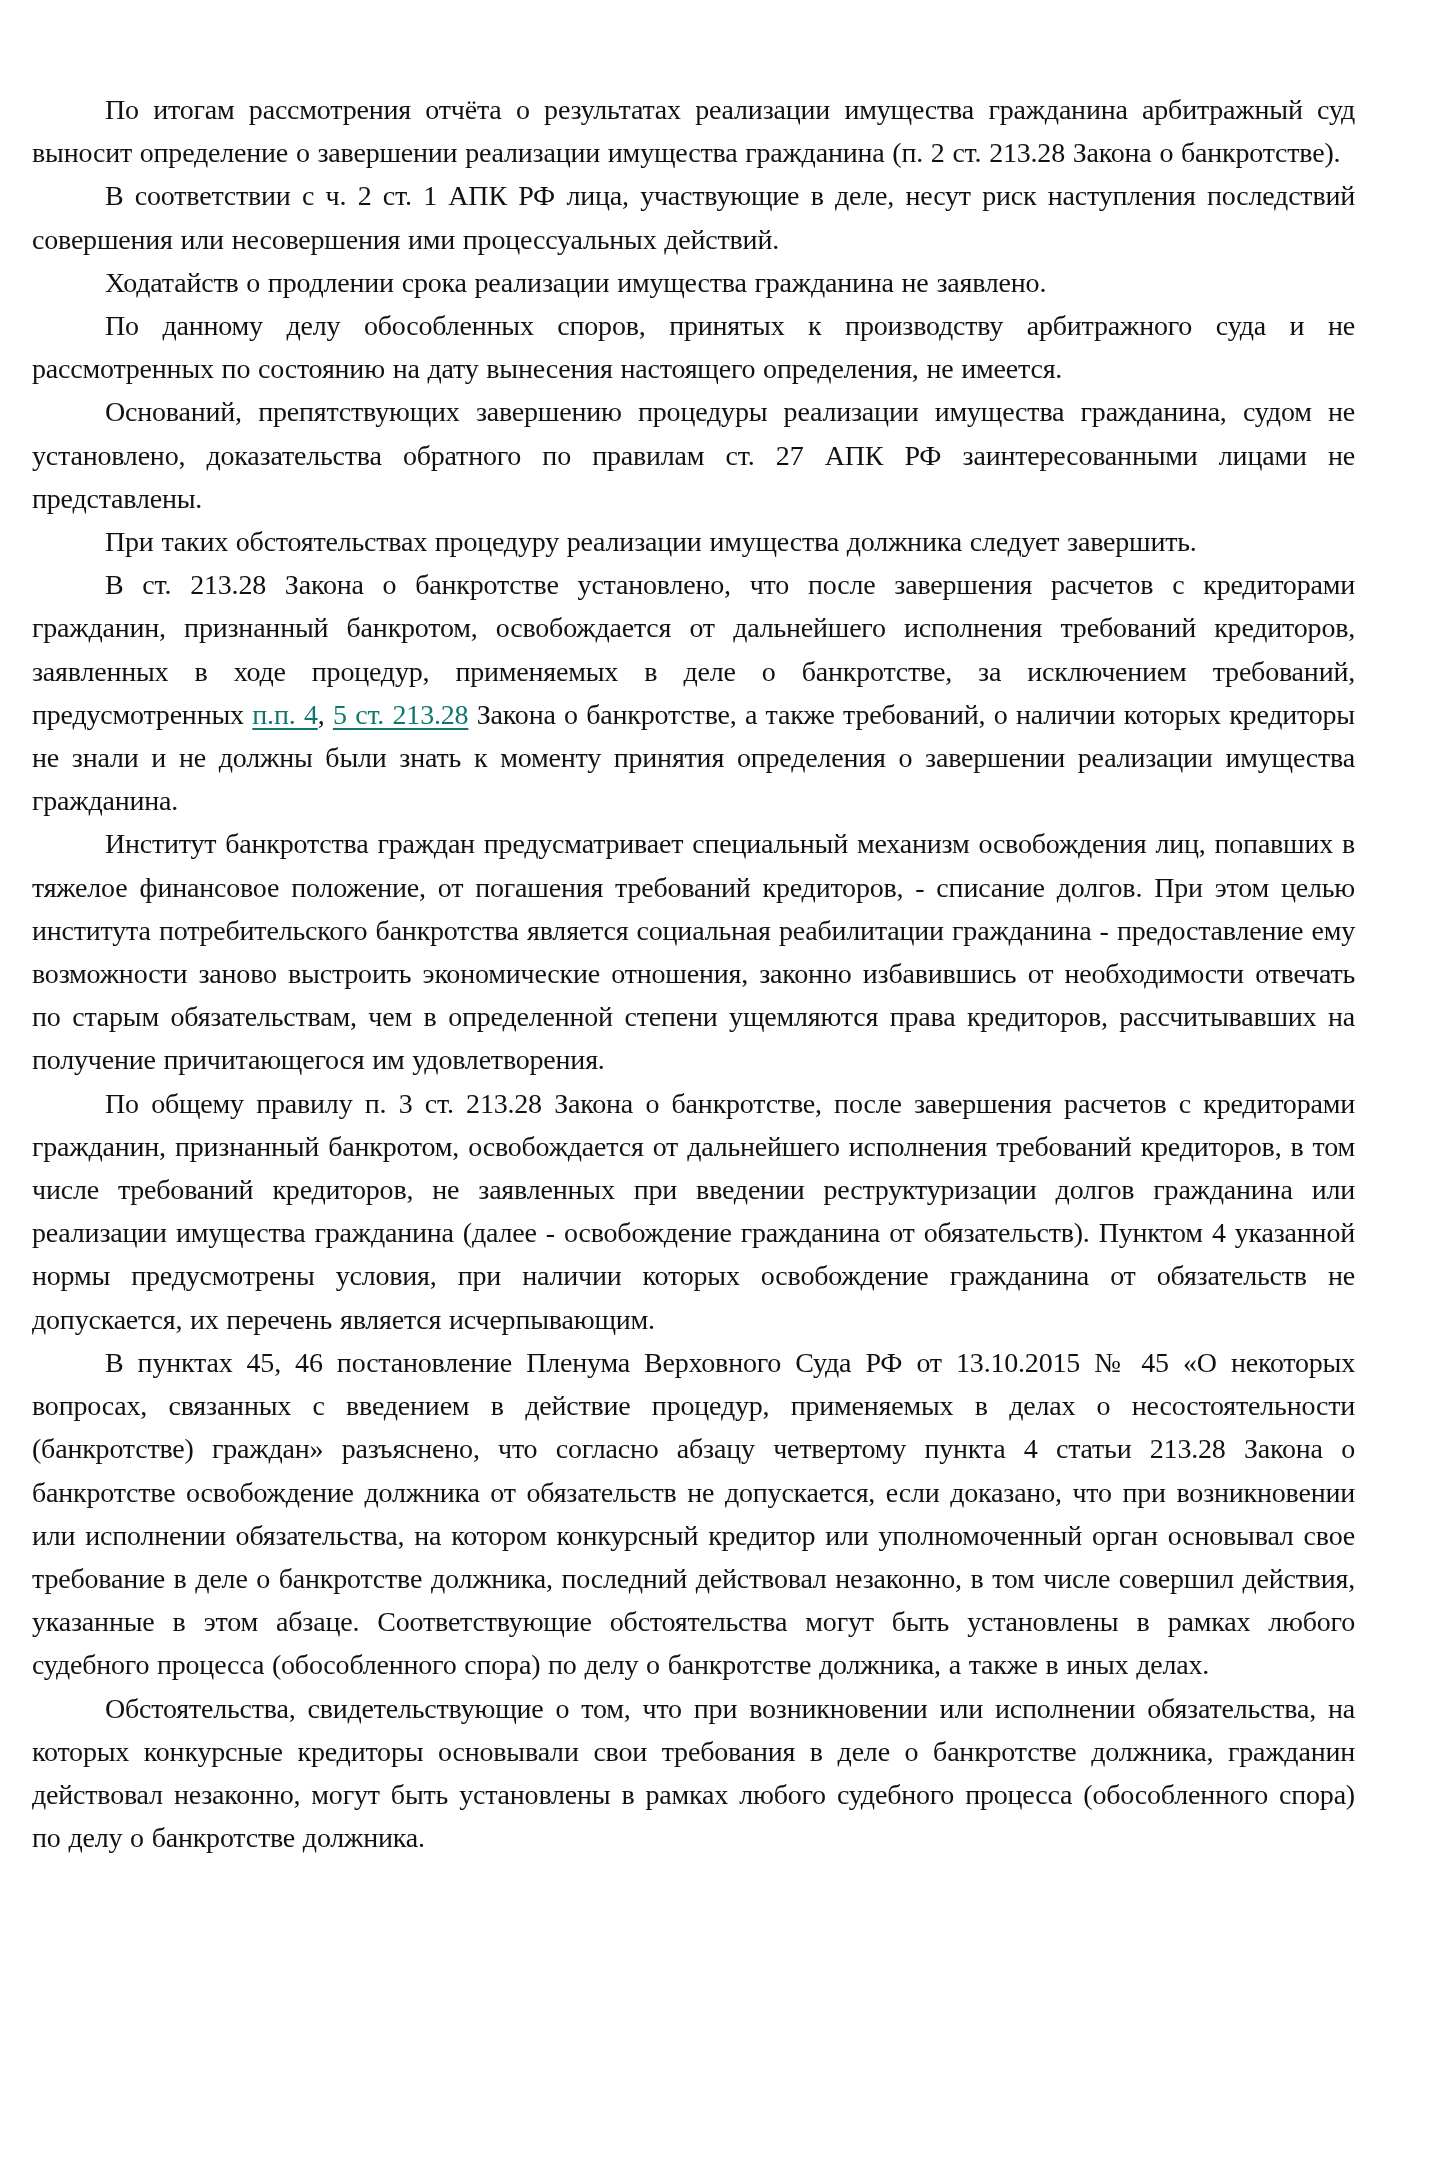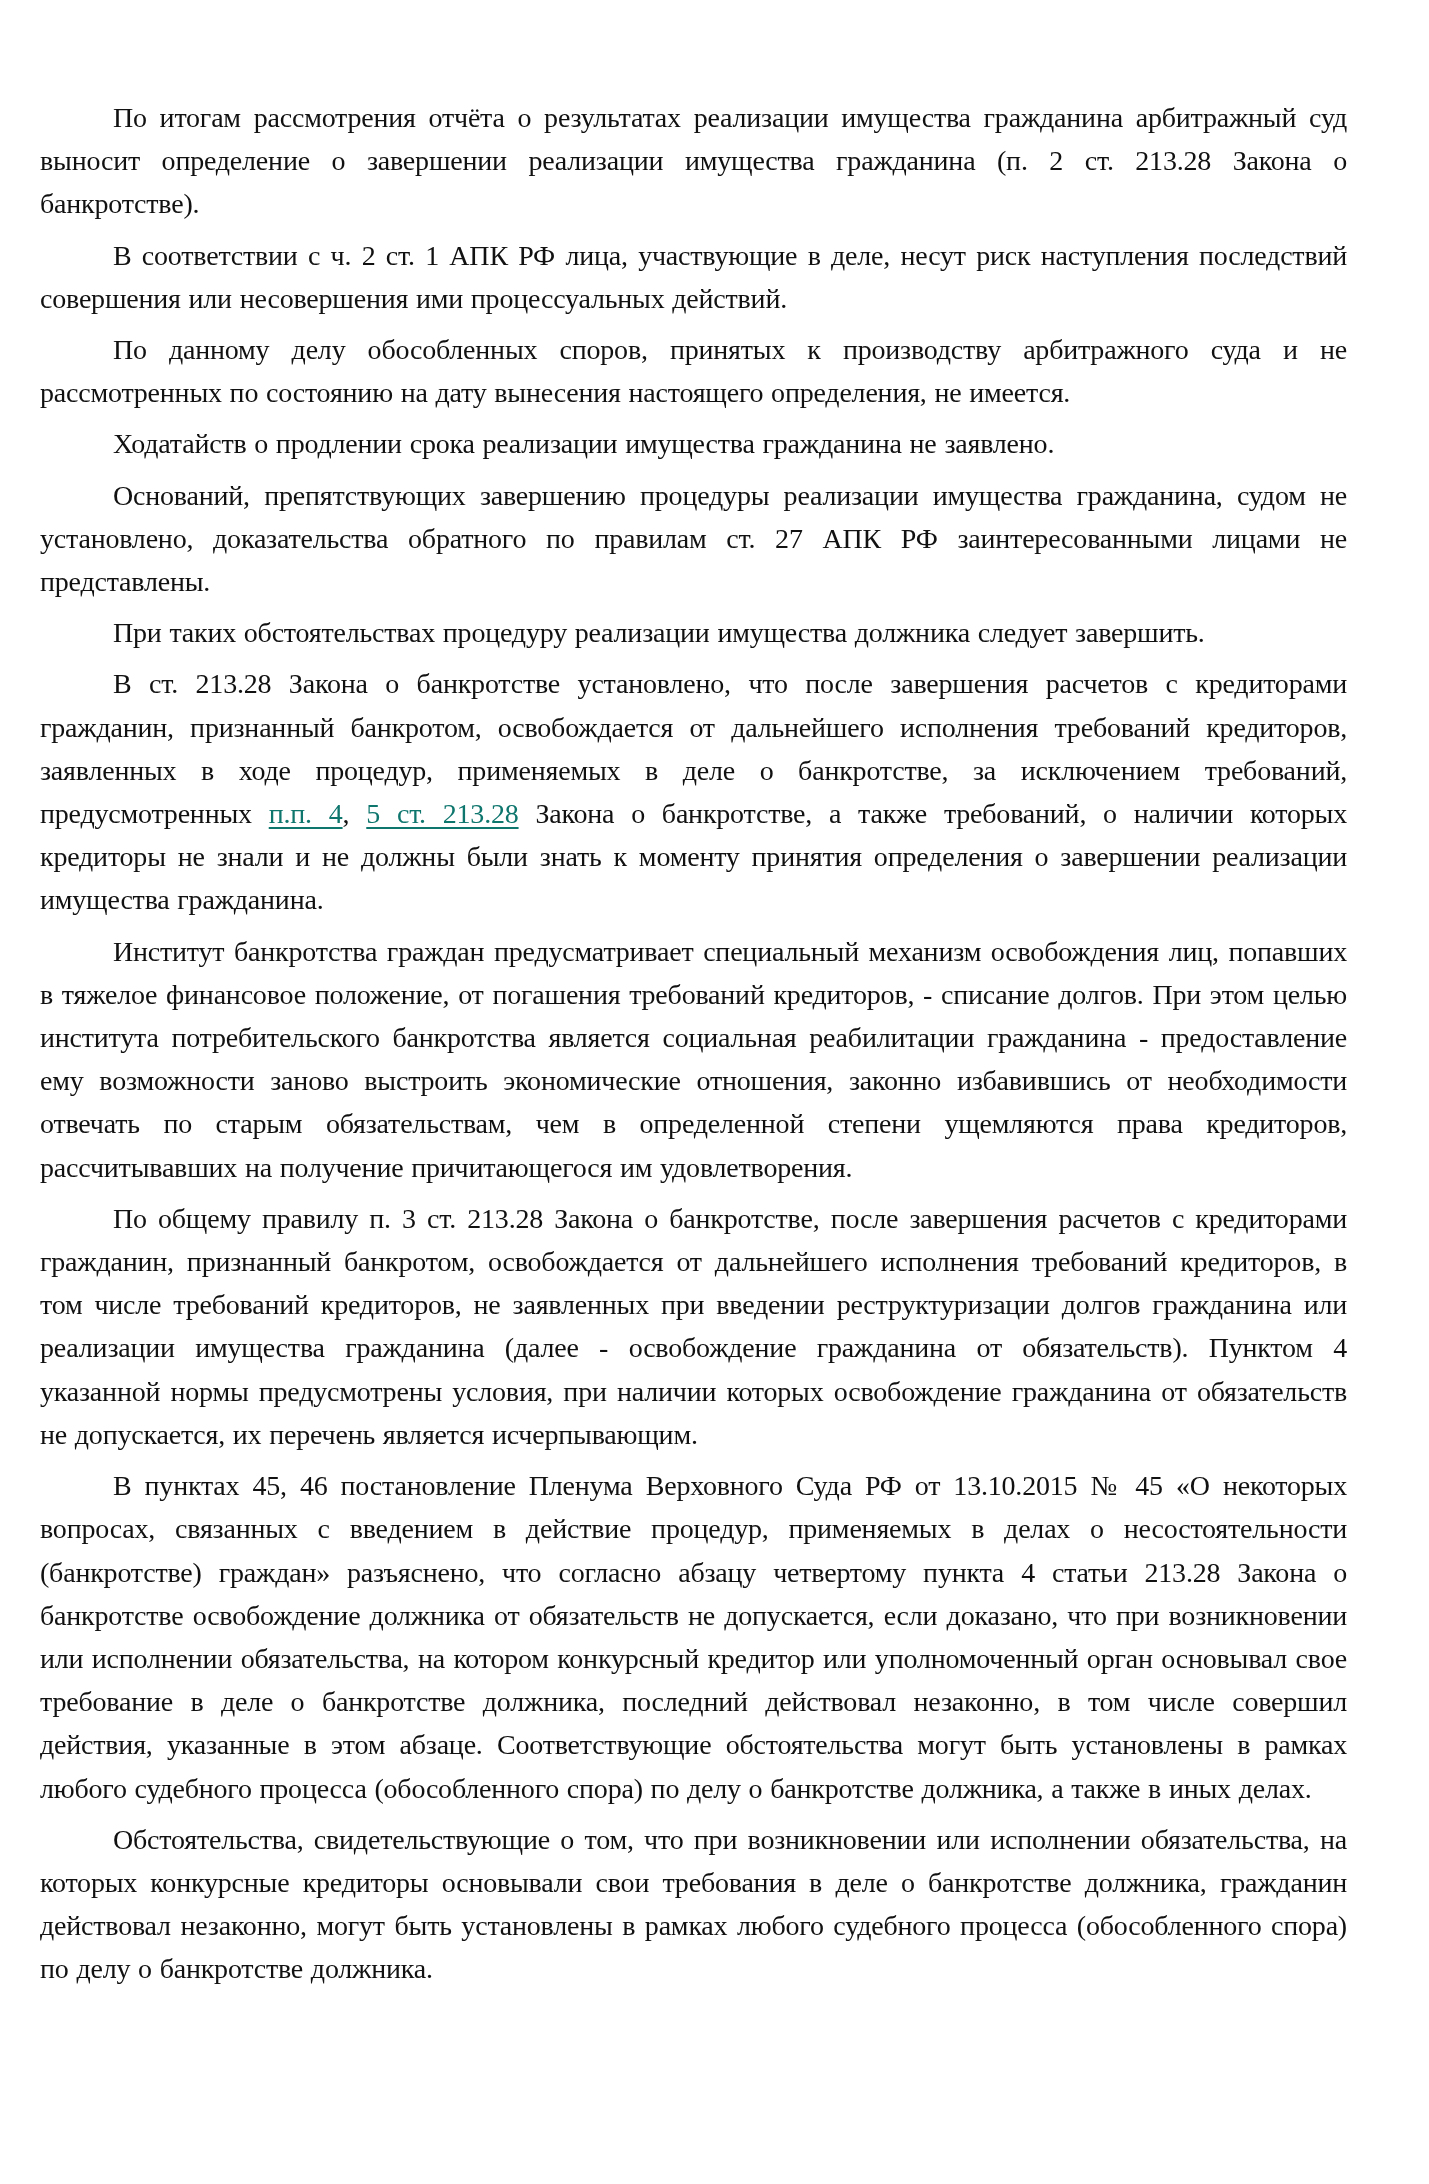--- a/index.html
+++ b/index.html
@@ -20,38 +20,38 @@
       width: 1323px;
       font-family: "Liberation Serif", serif;
       font-size: 28px;
       line-height: 43.2px;
       color: #111111;
       text-align: justify;
       letter-spacing: -0.2px;
       word-spacing: 1px;
     }
     .para {
-      margin: 8px;
+      margin: 0;
       text-indent: 73px;
     }
     .link {
       text-decoration: underline;
       text-underline-offset: 4px;
       color: #0f766e;
       cursor: pointer;
     }
   </style>
 </head>
 <body>
 
 <div class="page">
   <p class="para">По итогам рассмотрения отчёта о результатах реализации имущества гражданина арбитражный суд выносит определение о завершении реализации имущества гражданина (п. 2 ст. 213.28 Закона о банкротстве).</p>
   <p class="para">В соответствии с ч. 2 ст. 1 АПК РФ лица, участвующие в деле, несут риск наступления последствий совершения или несовершения ими процессуальных действий.</p>
+  <p class="para">Ходатайств о продлении срока реализации имущества гражданина не заявлено.</p>
   <p class="para">По данному делу обособленных споров, принятых к производству арбитражного суда и не рассмотренных  по состоянию на дату вынесения настоящего определения, не имеется.</p>
-  <p class="para">Ходатайств о продлении срока реализации имущества гражданина не заявлено.</p>
   <p class="para">Оснований, препятствующих завершению процедуры реализации имущества гражданина,  судом не установлено, доказательства обратного по правилам ст. 27 АПК РФ заинтересованными лицами не представлены.</p>
   <p class="para">При таких обстоятельствах процедуру реализации имущества должника следует завершить.</p>
   <p class="para"><span>В ст. 213.28 Закона о банкротстве установлено, что после завершения расчетов с кредиторами гражданин, признанный банкротом, освобождается от дальнейшего исполнения требований кредиторов, заявленных в ходе процедур, применяемых в деле о банкротстве, за исключением требований, предусмотренных </span><span class="link">п.п. 4</span><span>, </span><span class="link">5 ст. 213.28</span><span> Закона о банкротстве, а также требований, о наличии которых кредиторы не знали и не должны были знать к моменту принятия определения о завершении реализации имущества гражданина.</span></p>
   <p class="para">Институт банкротства граждан предусматривает специальный механизм освобождения лиц, попавших в тяжелое финансовое положение, от погашения требований кредиторов, - списание долгов. При этом целью института потребительского банкротства является социальная реабилитации гражданина - предоставление ему возможности заново выстроить экономические отношения, законно избавившись от необходимости отвечать по старым обязательствам, чем в определенной степени ущемляются права кредиторов, рассчитывавших на получение причитающегося  им удовлетворения.</p>
   <p class="para">По общему правилу п. 3 ст. 213.28 Закона о банкротстве, после завершения расчетов с кредиторами гражданин, признанный банкротом, освобождается от дальнейшего исполнения требований кредиторов, в том числе требований кредиторов, не заявленных при введении реструктуризации долгов гражданина или реализации имущества гражданина (далее - освобождение гражданина от обязательств). Пунктом 4 указанной нормы предусмотрены условия, при наличии которых освобождение гражданина от обязательств не допускается, их перечень является исчерпывающим.</p>
   <p class="para">В пунктах 45, 46 постановление Пленума Верховного Суда РФ от 13.10.2015 № 45 «О некоторых вопросах, связанных с введением в действие процедур, применяемых в делах о несостоятельности (банкротстве) граждан» разъяснено, что согласно абзацу четвертому пункта 4 статьи 213.28 Закона о банкротстве освобождение должника от обязательств не допускается, если доказано, что при возникновении или исполнении обязательства, на котором конкурсный кредитор или уполномоченный орган основывал свое требование в деле о банкротстве должника, последний действовал незаконно, в том числе совершил действия, указанные в этом абзаце. Соответствующие обстоятельства могут быть установлены в рамках любого судебного процесса (обособленного спора) по делу о банкротстве должника, а также в иных делах.</p>
   <p class="para">Обстоятельства, свидетельствующие о том, что при возникновении или исполнении обязательства, на которых конкурсные кредиторы основывали свои требования в деле о банкротстве должника, гражданин действовал незаконно, могут быть установлены в рамках любого судебного процесса (обособленного спора) по делу о банкротстве должника.</p>
 </div>
 
 </body></html>

